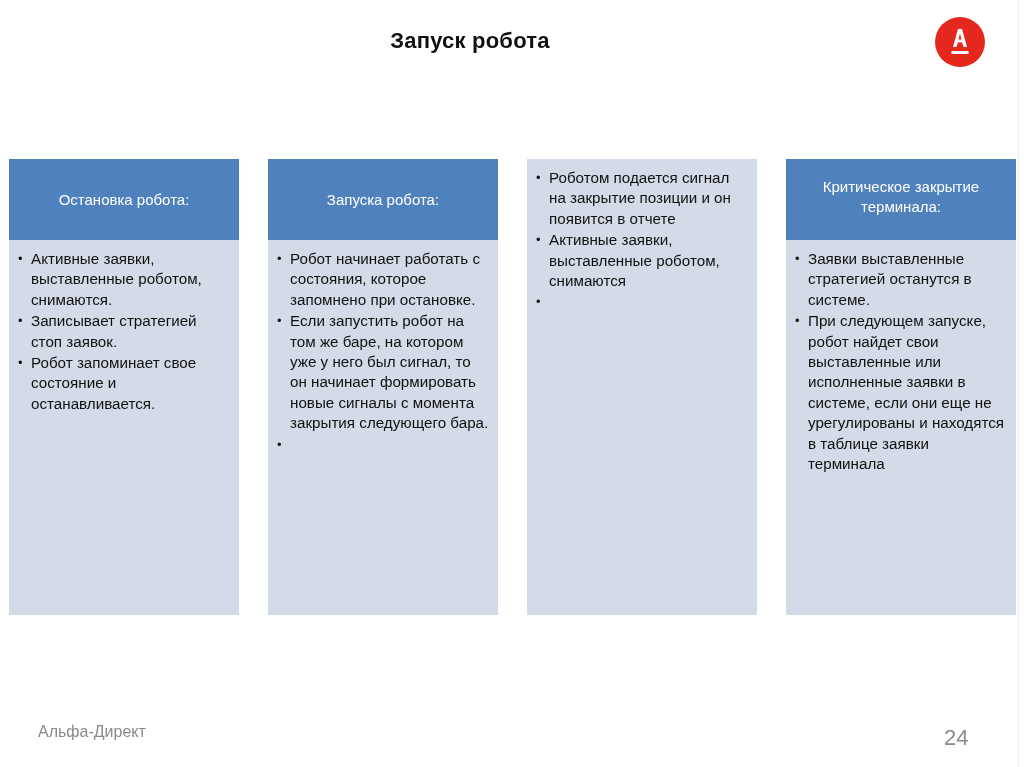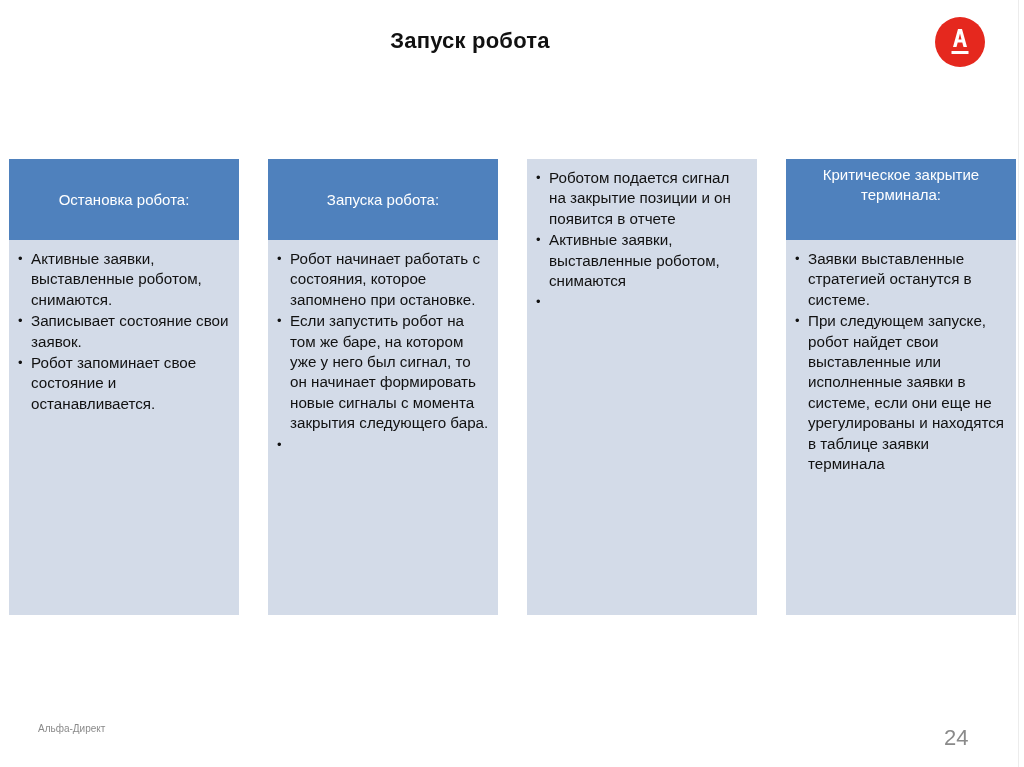--- a/index.html
+++ b/index.html
@@ -67,21 +67,21 @@
       font-family: "Liberation Sans", sans-serif;
       font-size: 15px;
       line-height: 20px;
       text-align: center;
       box-sizing: border-box;
       padding: 0 14px;
       display: flex;
       justify-content: center;
     }
     .col-head.mid { align-items: center; }
-    .col-head.top { align-items: flex-start; padding-top: 6px; }
+    .col-head.top { align-items: flex-start; padding-top: 18px; }
     .col-body {
       padding: 9px 8px 0 8px;
     }
     .col-body ul {
       list-style: none;
       margin: 0;
       padding: 0;
     }
     .col-body li {
       position: relative;
@@ -96,21 +96,21 @@
       position: absolute;
       left: 1px;
       top: 0;
       font-size: 13px;
     }
     .footer-left {
       position: absolute;
       left: 38px;
       top: 723px;
       font-family: "Liberation Sans", sans-serif;
-      font-size: 10px;
+      font-size: 16px;
       color: #8a8a8a;
     }
     .footer-right {
       position: absolute;
       left: 944px;
       top: 725px;
       font-family: "Liberation Sans", sans-serif;
       font-size: 22px;
       color: #8a8a8a;
     }
@@ -131,21 +131,21 @@
 
 <div class="columns">
 
   <div class="col" style="left:0px;">
     <div class="col-head mid">
       <span>Остановка робота:</span>
     </div>
     <div class="col-body">
       <ul>
         <li><span class="bullet">•</span><span>Активные заявки, выставленные роботом, снимаются.</span></li>
-        <li><span class="bullet">•</span><span>Записывает состояние свои заявок.</span></li>
+        <li><span class="bullet">•</span><span>Записывает стратегией стоп заявок.</span></li>
         <li><span class="bullet">•</span><span>Робот запоминает свое состояние и останавливается.</span></li>
       </ul>
     </div>
   </div>
 
   <div class="col" style="left:259px;">
     <div class="col-head mid">
       <span>Запуска робота:</span>
     </div>
     <div class="col-body">

